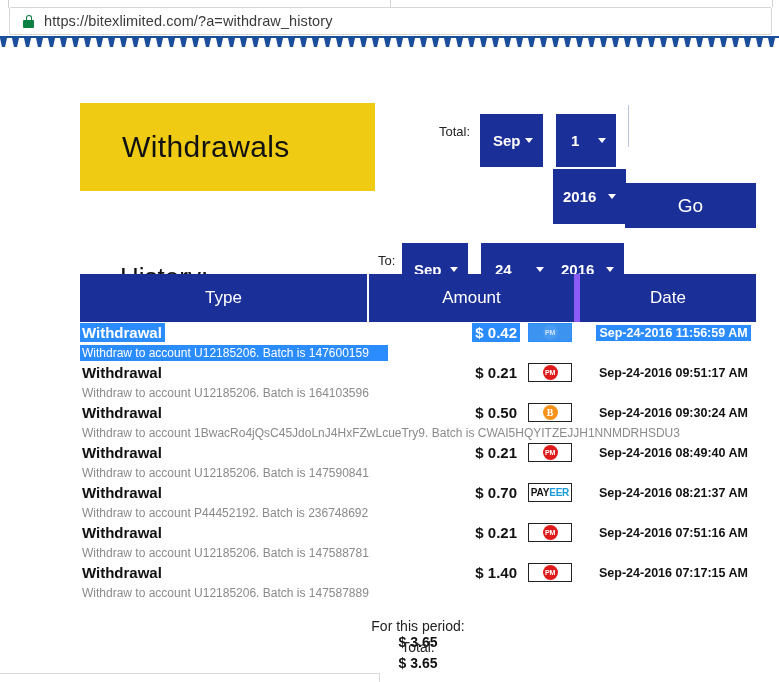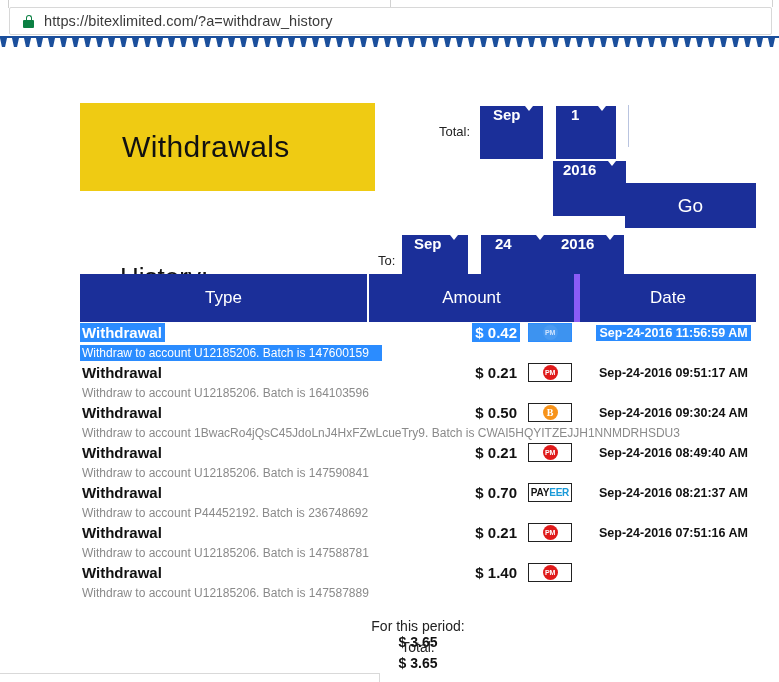--- a/index.html
+++ b/index.html
@@ -96,22 +96,23 @@
   .history-label {
     position: absolute; left: 120px; top: 212px;
     font-size: 26px; color: #111111;
   }
 
   
   .sel {
     position: absolute;
     background: #1b2f99;
     color: #ffffff;
-    display: flex; align-items: flex-start; justify-content: space-between;
+    display: flex; align-items: center; justify-content: space-between;
     box-sizing: border-box;
+    margin-top: 8px;
   }
   .sel .sel-val { font-size: 15px; font-weight: bold; }
   .sel .caret {
     width: 0; height: 0;
     border-left: 4px solid transparent;
     border-right: 4px solid transparent;
     border-top: 5px solid #ffffff;
   }
   .from-label {
     position: absolute; left: 439px; top: 74px;
@@ -216,21 +217,21 @@
   }
   .date-text {
     font-size: 12.5px; font-weight: bold; color: #111111;
     padding: 1px 3px;
   }
   .row-sub {
     height: 19px; display: flex; align-items: center;
   }
   .sub-text {
     font-size: 12px; color: #8a8a8a;
-    padding: 1px 13px 1px 2px; display: inline-block;
+    padding: 1px 19px 1px 2px; display: inline-block;
   }
 
   
   .row.selected .type-text,
   .row.selected .amount-text,
   .row.selected .date-text,
   .row.selected .sub-text {
     background: #2b8cff; color: #ffffff;
   }
   .row.selected .pay-badge {
@@ -496,20 +497,23 @@
           </div>
         </div>
         <div class="row">
           <div class="row-main">
             <div class="cell-type"><span class="type-text">Withdrawal</span></div>
             <div class="cell-amount">
               <span class="amount-text">$ 1.40</span>
               <span class="pay-badge">
                 <span class="pm-dot">PM</span>
               </span>
+            </div>
+            <div class="cell-date">
+              <span class="date-text">Sep-24-2016 07:17:15 AM</span>
             </div>
           </div>
           <div class="row-sub">
             <span class="sub-text">Withdraw to account U12185206. Batch is 147587889</span>
           </div>
         </div>
       </div>
   </div>
 
   <div class="totals" id="totals-block">

